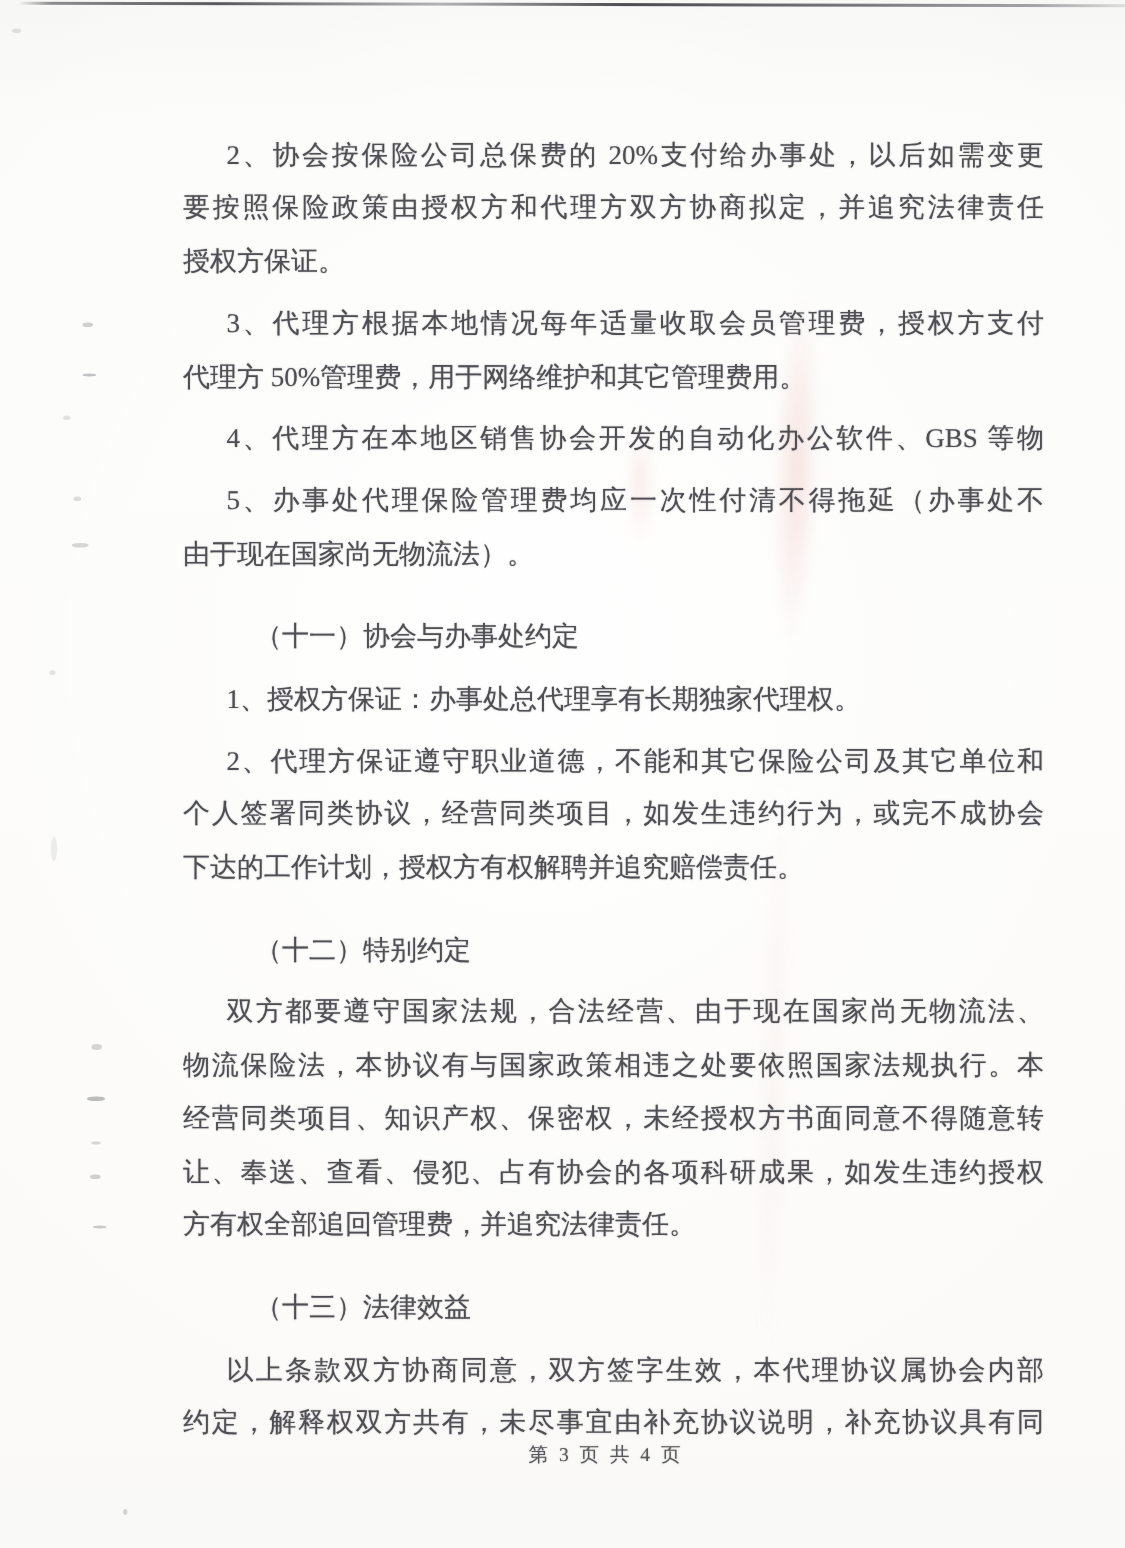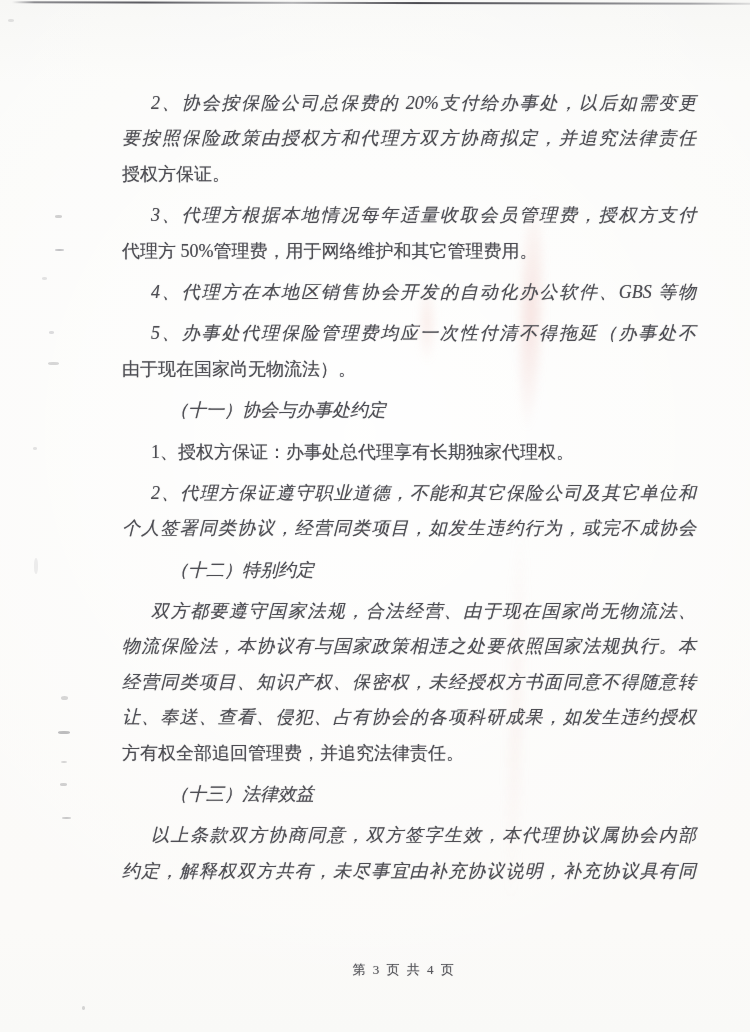--- a/index.html
+++ b/index.html
@@ -73,24 +73,23 @@
     text-shadow: 0 0 1px rgba(78,78,84,0.55);
   }
   .line {
     height: 35.4px;
     line-height: 35.4px;
     white-space: nowrap;
   }
   .line.j {
     text-align: justify;
     text-align-last: justify;
-    font-style: italic;
   }
   .line.ind-num  { text-indent: 29px; margin-top: 6px; }
-  .line.ind-head { text-indent: 48px; margin-top: 6px; font-style: italic; }
+  .line.ind-head { text-indent: 48px; margin-top: 20px; }
   .doc .line:first-child { margin-top: 0; }
   .footer {
     position: absolute;
     top: 961px;
     left: 0;
     width: 750px;
     text-align: center;
     transform: translateX(29px);
     font-size: 13px;
     letter-spacing: 2px;
@@ -130,20 +129,21 @@
       <div class="line">授权方保证。</div>
       <div class="line ind-num j">3、代理方根据本地情况每年适量收取会员管理费，授权方支付</div>
       <div class="line">代理方 50%管理费，用于网络维护和其它管理费用。</div>
       <div class="line ind-num j">4、代理方在本地区销售协会开发的自动化办公软件、GBS 等物</div>
       <div class="line ind-num j">5、办事处代理保险管理费均应一次性付清不得拖延（办事处不</div>
       <div class="line">由于现在国家尚无物流法）。</div>
       <div class="line ind-head">（十一）协会与办事处约定</div>
       <div class="line ind-num">1、授权方保证：办事处总代理享有长期独家代理权。</div>
       <div class="line ind-num j">2、代理方保证遵守职业道德，不能和其它保险公司及其它单位和</div>
       <div class="line j">个人签署同类协议，经营同类项目，如发生违约行为，或完不成协会</div>
+      <div class="line">下达的工作计划，授权方有权解聘并追究赔偿责任。</div>
       <div class="line ind-head">（十二）特别约定</div>
       <div class="line ind-num j">双方都要遵守国家法规，合法经营、由于现在国家尚无物流法、</div>
       <div class="line j">物流保险法，本协议有与国家政策相违之处要依照国家法规执行。本</div>
       <div class="line j">经营同类项目、知识产权、保密权，未经授权方书面同意不得随意转</div>
       <div class="line j">让、奉送、查看、侵犯、占有协会的各项科研成果，如发生违约授权</div>
       <div class="line">方有权全部追回管理费，并追究法律责任。</div>
       <div class="line ind-head">（十三）法律效益</div>
       <div class="line ind-num j">以上条款双方协商同意，双方签字生效，本代理协议属协会内部</div>
       <div class="line j">约定，解释权双方共有，未尽事宜由补充协议说明，补充协议具有同</div>
     </main>

